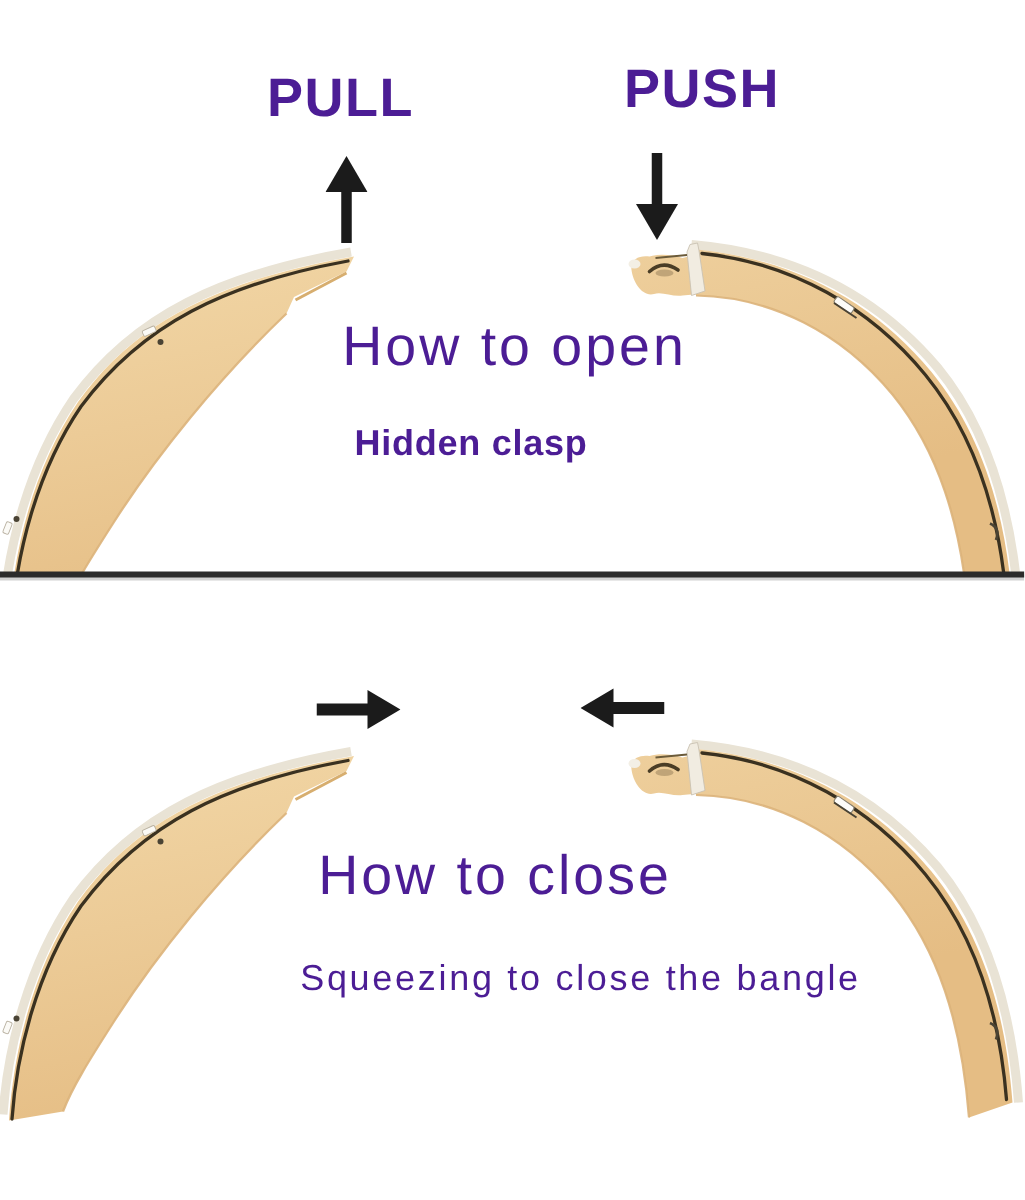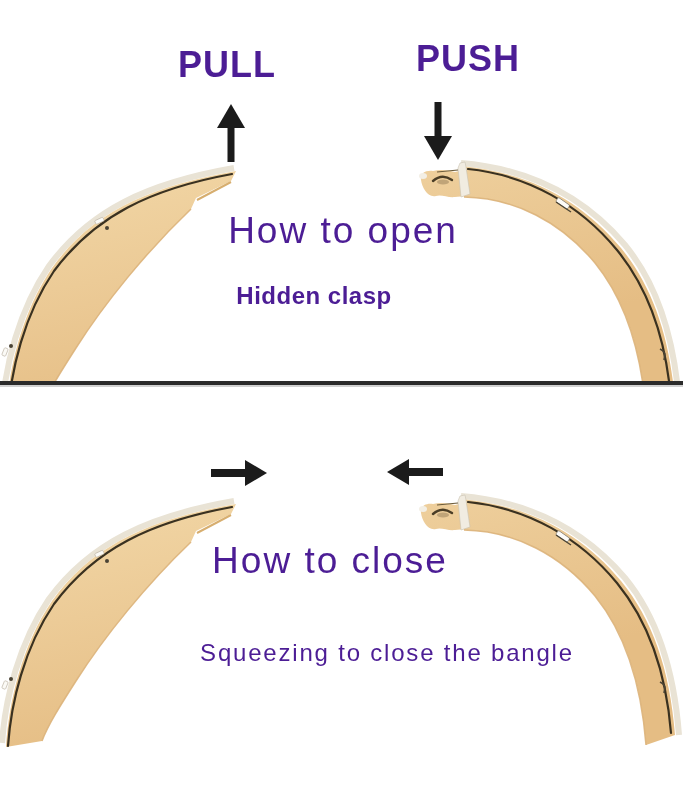--- a/index.html
+++ b/index.html
@@ -129,17 +129,17 @@
     <svg class="arrow-svg" style="left:211px; top:459px;" width="56" height="28" viewBox="0 0 56 28">
       <rect x="0" y="10" width="36" height="8" fill="#1b1b1b"></rect>
       <polygon points="34,1 34,27 56,14" fill="#1b1b1b"></polygon>
     </svg>
 
     <svg class="arrow-svg" style="left:387px; top:458px;" width="56" height="28" viewBox="0 0 56 28">
       <polygon points="0,14 22,1 22,27" fill="#1b1b1b"></polygon>
       <rect x="20" y="10" width="36" height="8" fill="#1b1b1b"></rect>
     </svg>
 
-    <div class="label panel-title" style="left:330px; top:542px;">How to close</div>
+    <div class="label panel-title" style="left:330px; top:565px;">How to close</div>
     <div class="label panel-sub-close" style="left:343px; top:641px;">Squeezing to close the bangle</div>
   </div>
 
 </div>
 
 </body></html>

